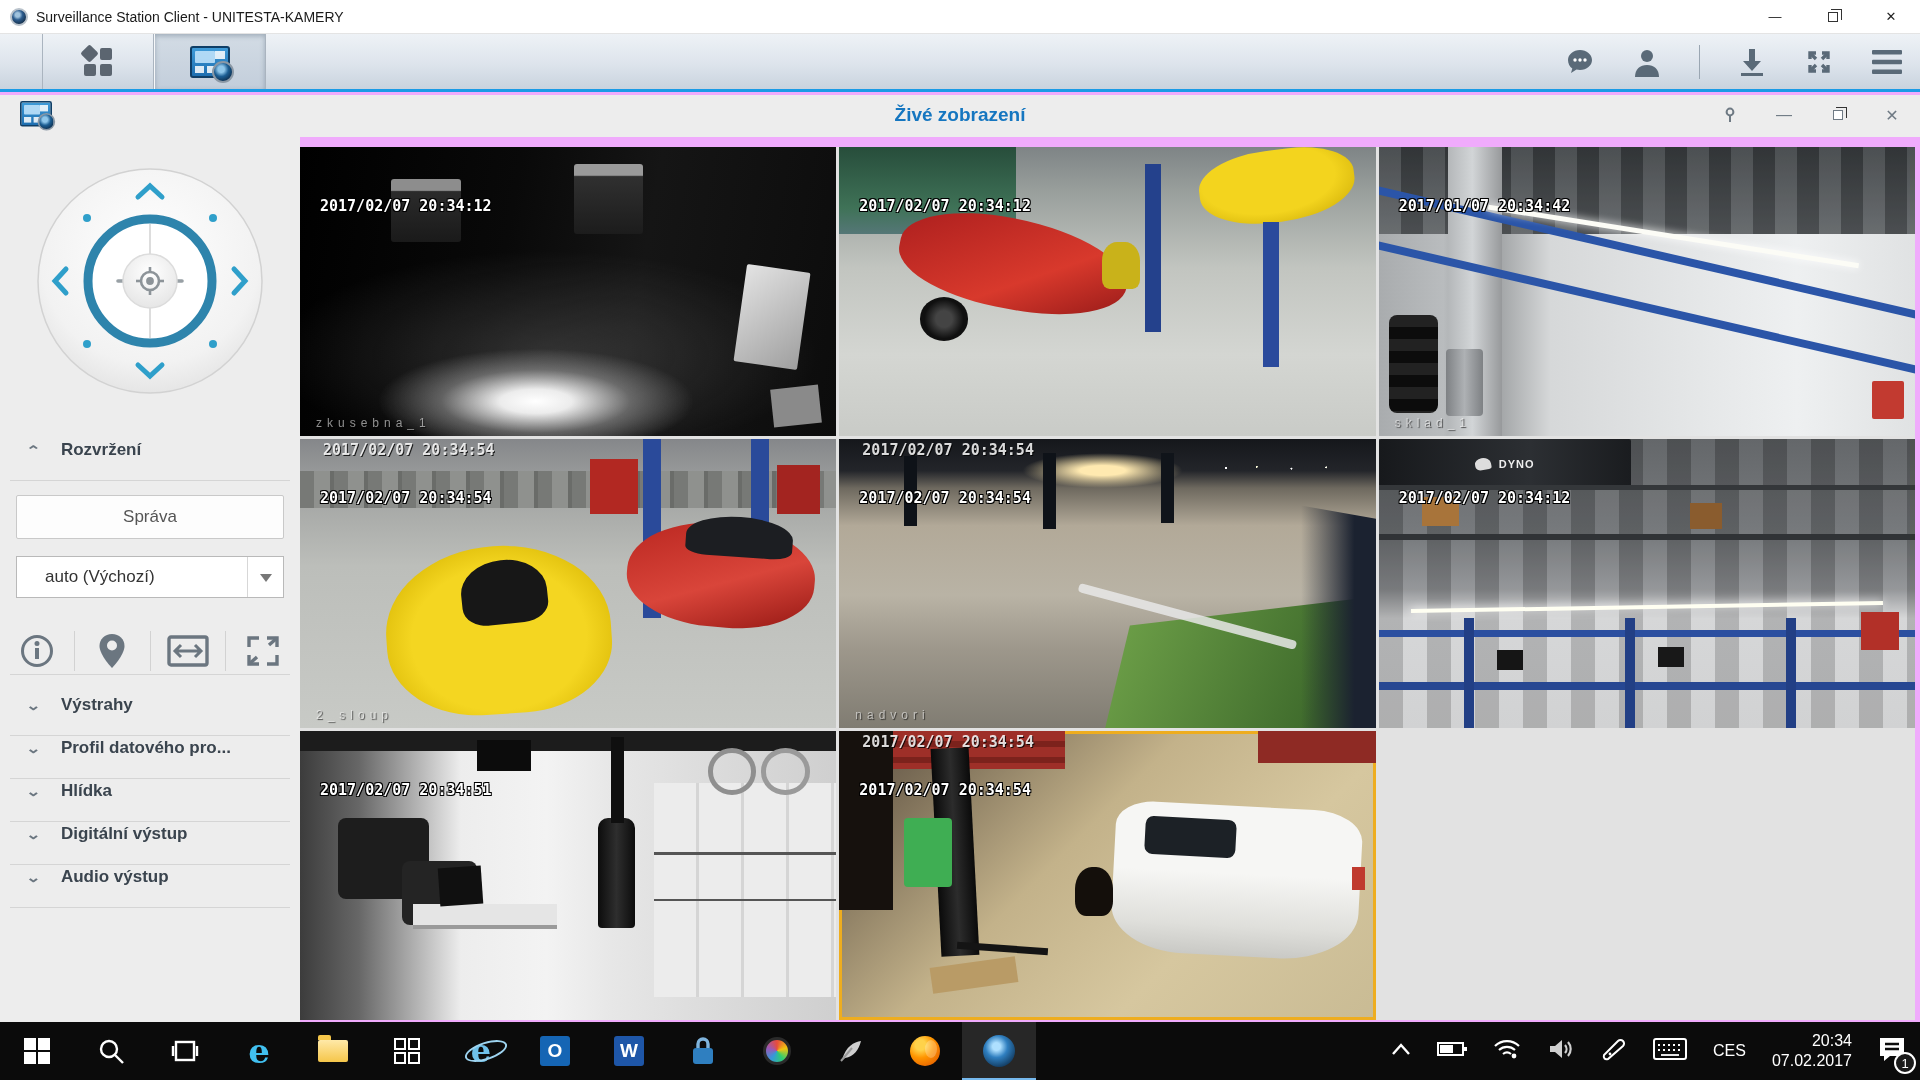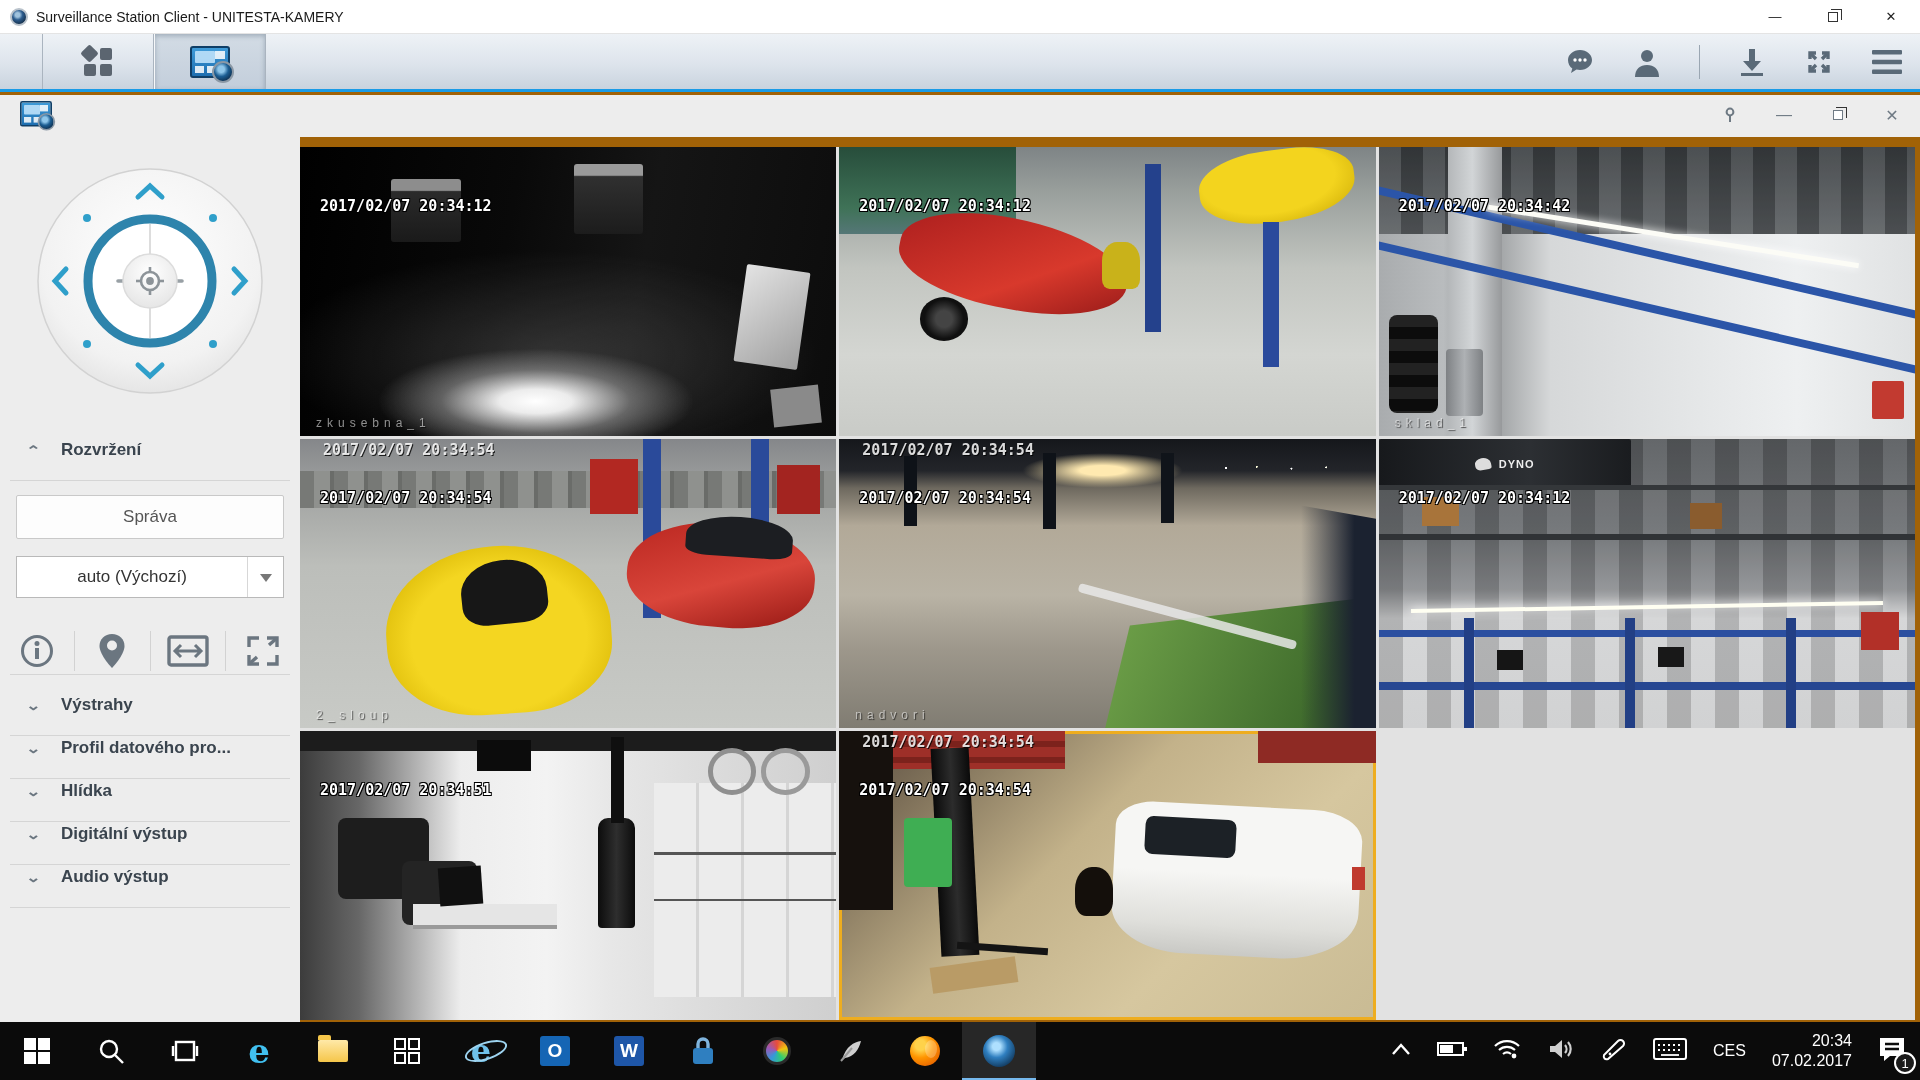--- a/index.html
+++ b/index.html
@@ -1,18 +1,18 @@
 <!DOCTYPE html>
 <html><head>
 <meta charset="utf-8">
 <style>
   html,body{margin:0;padding:0;background:#000;}
   *{box-sizing:border-box;}
   .screen{position:relative;width:1920px;height:1080px;overflow:hidden;
-    font-family:"Liberation Sans",sans-serif;background:#a16207;}
+    font-family:"Liberation Sans",sans-serif;background:#f0abfc;}
   i{display:block;position:absolute;}
 
   
   .titlebar{position:absolute;left:0;top:0;width:1920px;height:34px;background:#ffffff;
     display:flex;align-items:center;border-bottom:1px solid #e4e4e4;}
   .app-icon{width:18px;height:18px;margin:0 8px 0 10px;border-radius:50%;
     background:radial-gradient(circle at 40% 35%,#9fc2dd 0 18%,#2d5d8f 40%,#16324f 75%,#5a6a78 78%);
     border:2px solid #b9c2cb;}
   .title{font-size:14px;color:#1a1a1a;}
   .win-controls{position:absolute;right:0;top:0;height:33px;display:flex;}
@@ -62,21 +62,21 @@
   .ptz{position:absolute;left:34px;top:28px;}
   .sb-sec-header{position:absolute;left:0;width:300px;display:flex;align-items:center;gap:22px;padding-left:28px;
     font-size:17px;font-weight:bold;color:#3a444e;cursor:pointer;}
   .chev{color:#6b7680;font-size:13px;transform:scaleX(1.4);}
   .sb-divider{position:absolute;left:10px;width:280px;height:1px;background:#d5d5d5;}
   .sb-btn{position:absolute;left:16px;top:358px;width:268px;height:44px;background:#fdfdfd;
     border:1px solid #c9c9c9;border-radius:2px;color:#555;font-size:17px;
     display:flex;align-items:center;justify-content:center;cursor:pointer;}
   .sb-select{position:absolute;left:16px;top:419px;width:268px;height:42px;background:#fff;
     border:1px solid #b9b9b9;display:flex;align-items:center;cursor:pointer;}
-  .sb-select .val{flex:1;padding-left:0;font-size:17px;color:#333;text-align:center;}
+  .sb-select .val{flex:1;padding-left:28px;font-size:17px;color:#333;}
   .sb-select .arrow{width:36px;height:100%;border-left:1px solid #d7d7d7;display:flex;align-items:center;justify-content:center;}
   .sb-select .arrow:after{content:"";border:6px solid transparent;border-top:8px solid #777;margin-top:7px;}
   .icon-row{position:absolute;left:0;top:491px;width:300px;height:46px;display:flex;align-items:center;}
   .ir-item{flex:1;display:flex;align-items:center;justify-content:center;cursor:pointer;}
   .ir-sep{width:1px;height:40px;background:#d2d2d2;}
   .clock{position:absolute;left:12px;top:791px;width:276px;height:90px;background:#1f87cf;color:#fff;
     display:flex;flex-direction:column;align-items:center;justify-content:center;}
   .clock .d{font-size:21px;letter-spacing:2px;opacity:.95;}
   .clock .t{font-size:42px;letter-spacing:3px;margin-top:2px;}
 
@@ -326,20 +326,21 @@
   </div>
 
   <div class="viewheader">
     <span class="vh-icon ticon-live">
         <i class="l1"></i>
         <i class="l2"></i>
         <i class="l3"></i>
         <i class="l4"></i>
         <i class="lens"></i>
       </span>
+    <div class="vh-title">Živé zobrazení</div>
     <div class="vh-controls">
       <span class="vhc">
         <svg width="16" height="16" viewBox="0 0 16 16" stroke="#6f7a84" stroke-width="2" fill="none">
             <circle cx="8" cy="5" r="3.4"></circle>
             <path d="M8 8.5V15"></path>
           </svg>
       </span>
       <span class="vhc">—</span>
       <span class="vhc">
           <span class="restore-glyph" style="border-color:#6f7a84"></span>
@@ -497,21 +498,21 @@
 
     <div class="tile s3">
       <i class="mez"></i>
         <i class="pil"></i>
         <i class="r1"></i>
         <i class="r2"></i>
         <i class="lt"></i>
         <i class="tir"></i>
         <i class="bar"></i>
         <i class="red"></i>
-      <span class="ts">2017/02/07 20:34:42</span>
+      <span class="ts">2017/01/07 20:34:42</span>
       <span class="lbl">sklad_1</span>
     </div>
 
 
     <div class="tile s5">
       <i class="bench"></i>
         <i class="rc1"></i>
         <i class="rc2"></i>
         <i class="bp1"></i>
         <i class="bp2"></i>

